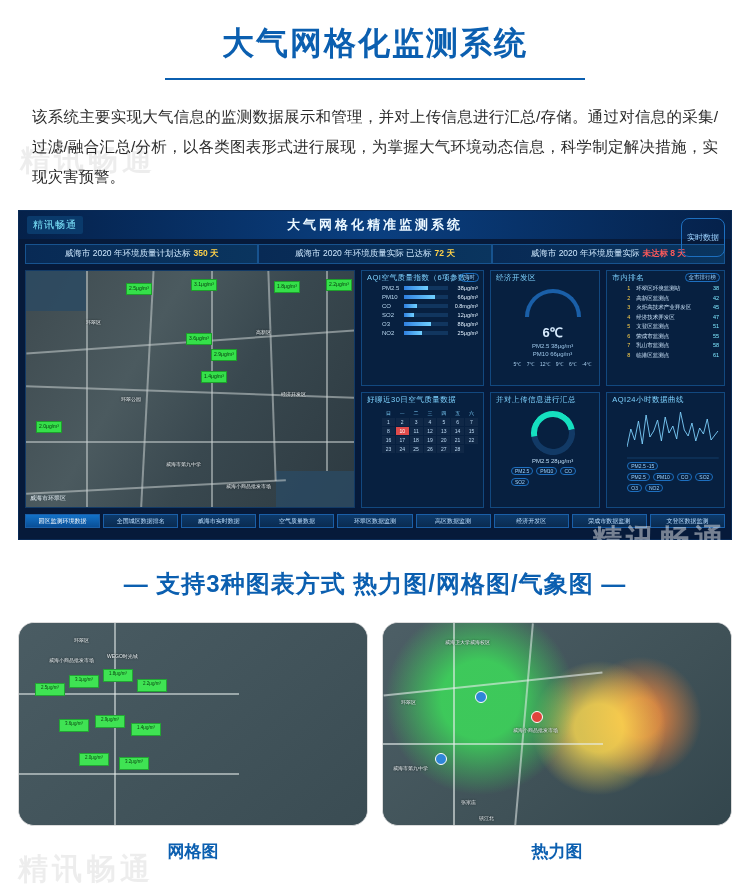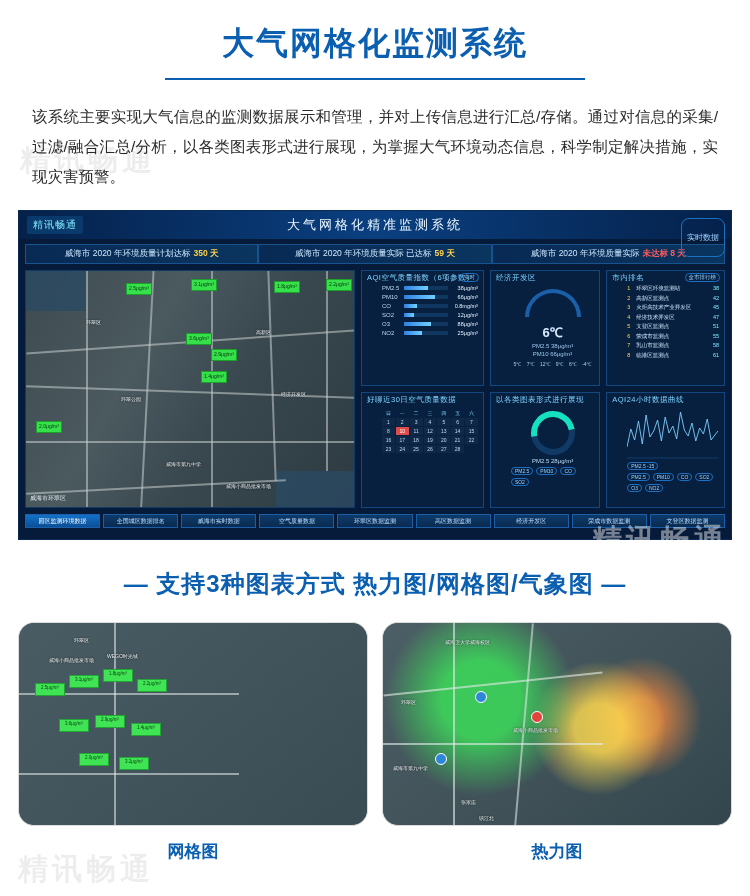--- a/index.html
+++ b/index.html
@@ -53,21 +53,21 @@
     position: relative;
   }
   .dash-logo {
     position: absolute; left: 8px; top: 5px;
     font-size: 10px; color: #7fe8ff; letter-spacing: 1px;
     background: #0a3a6b; padding: 2px 6px; border-radius: 2px;
   }
   .dash-title {
     position: absolute; left: 0; right: 0; top: 5px;
     text-align: center; color: #eaf7ff; font-size: 13px;
-    font-weight: normal; letter-spacing: 3px;
+    font-weight: bold; letter-spacing: 3px;
   }
   .dash-clock {
     position: absolute; right: 6px; top: 7px;
     font-size: 8px; color: #9fd4ff;
     border: 1px solid #1d6fbf; padding: 13px 5px; border-radius: 8px;
   }
   .kpi-row { display: flex; gap: 0; padding: 5px 6px 0 6px; }
   .kpi {
     flex: 1; height: 20px; border: 1px solid #17538f;
     background: linear-gradient(90deg,#082a55,#0a355f);
@@ -242,21 +242,21 @@
     <div class="dash-clock">实时数据</div>
   </div>
 
   <div class="kpi-row">
     <div class="kpi">
       <span>威海市 2020 年环境质量计划达标</span>
       <b>350 天</b>
     </div>
     <div class="kpi">
       <span>威海市 2020 年环境质量实际 已达标</span>
-      <b>59 天</b>
+      <b>72 天</b>
     </div>
     <div class="kpi">
       <span>威海市 2020 年环境质量实际</span>
       <b class="red">未达标 8 天</b>
     </div>
   </div>
 
   <div class="dash-body">
 
     <div class="map-pane">
@@ -446,21 +446,21 @@
             <div>23</div>
             <div>24</div>
             <div>25</div>
             <div>26</div>
             <div>27</div>
             <div>28</div>
           </div>
         </div>
 
         <div class="card" style="flex:1">
-          <div class="card-title">以各类图表形式进行展现</div>
+          <div class="card-title">并对上传信息进行汇总</div>
           <div class="donut"></div>
           <div class="donut-cap">PM2.5  28μg/m³</div>
           <div class="legend-row">
             <span>PM2.5</span>
             <span>PM10</span>
             <span>CO</span>
             <span>SO2</span>
           </div>
         </div>
 

